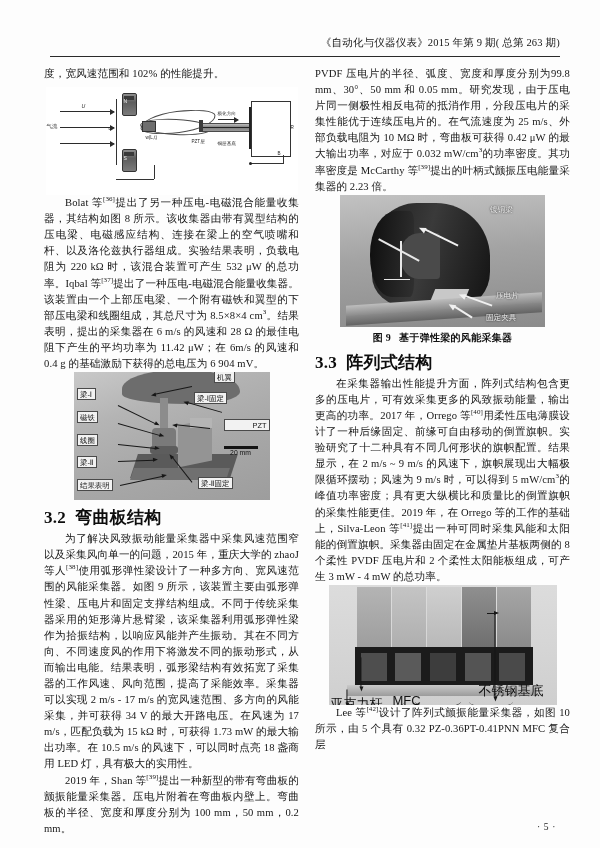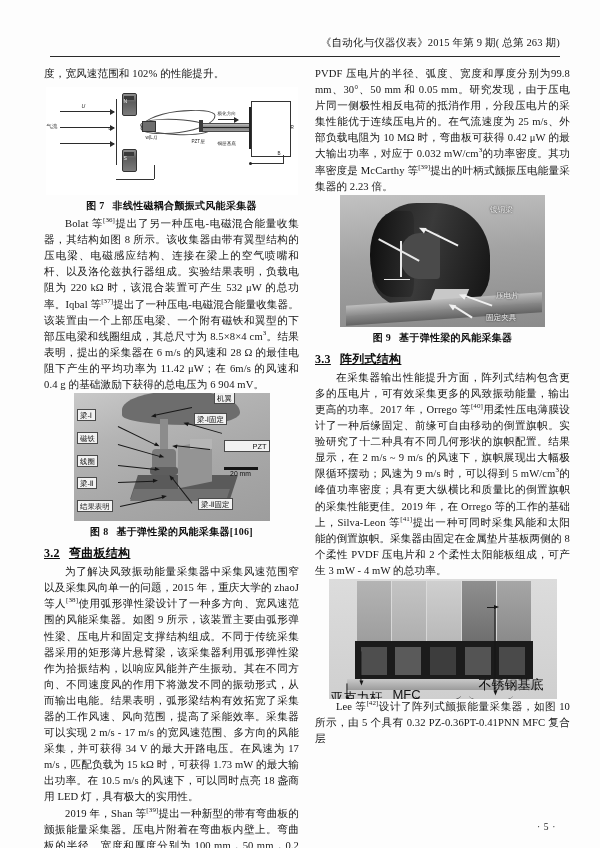--- a/index.html
+++ b/index.html
@@ -64,26 +64,25 @@
     font-size: 10.6px;
     line-height: 16.1px;
     text-align: justify;
     text-justify: inter-ideograph;
     color: #141414;
     letter-spacing: 0.1px;
   }
   p.indent { text-indent: 21px; }
 
   .sec-head {
-    font-size: 12px;
+    font-size: 17px;
     font-weight: bold;
     margin: 6px 0 2px 0;
     letter-spacing: 0.3px;
     color: #0d0d0d;
-    text-decoration: underline;
   }
   .sec-head .num { margin-right: 9px; }
 
   .fig-caption {
     font-size: 10px;
     font-weight: bold;
     text-align: center;
     margin: 4px 0 3px 0;
     letter-spacing: 0.3px;
     color: #111;
@@ -270,23 +269,20 @@
       <div class="f7 f7-label" style="left:245px; top:38px;">R</div>
       <div class="f7 f7-hline" style="left:205px; top:76px; width:32px;"></div>
       <div class="f7 f7-vline" style="left:237px; top:68px; height:9px;"></div>
       <div class="f7 f7-label" style="left:232px; top:64px;">B</div>
       <div class="f7" style="left:203px; top:74.5px; width:3px; height:3px; border-radius:50%; background:#222;"></div>
       <div class="f7 f7-label" style="left:78px; top:11px; color:#f0f0f0; font-size:5px;">N</div>
       <div class="f7 f7-label" style="left:78px; top:68px; color:#f0f0f0; font-size:5px;">S</div>
       <div class="f7 f7-hline" style="left:70px; top:92px; width:38px;"></div>
       <div class="f7 f7-vline" style="left:108px; top:78px; height:14px;"></div>
     </div>
-    <div class="fig-caption">
-      <span class="cnum">图 7</span><span>非线性磁耦合颤振式风能采集器</span>
-    </div>
 
     <p class="body indent">Bolat 等<sup>[36]</sup>提出了另一种压电-电磁混合能量收集器，其结构如图 8 所示。该收集器由带有翼型结构的压电梁、电磁感应结构、连接在梁上的空气喷嘴和杆、以及洛伦兹执行器组成。实验结果表明，负载电阻为 220 kΩ 时，该混合装置可产生 532 μW 的总功率。Iqbal 等<sup>[37]</sup>提出了一种压电-电磁混合能量收集器。该装置由一个上部压电梁、一个附有磁铁和翼型的下部压电梁和线圈组成，其总尺寸为 8.5×8×4 cm<sup>3</sup>。结果表明，提出的采集器在 6 m/s 的风速和 28 Ω 的最佳电阻下产生的平均功率为 11.42 μW；在 6m/s 的风速和 0.4 g 的基础激励下获得的总电压为 6 904 mV。</p>
 
     <div class="figure-box photo fig8">
 
       <div class="f8p" style="left:48px; top:-2px; width:118px; height:34px; background:#6d6d6d; border-radius:52% 46% 44% 58%/60% 70% 38% 32%;"></div>
       <div class="f8p" style="left:86px; top:26px; width:8px; height:34px; background:#8c8c8c;"></div>
       <div class="f8p" style="left:78px; top:56px; width:24px; height:22px; background:#7a7a7a; border-radius:4px;"></div>
       <div class="f8p" style="left:76px; top:74px; width:28px; height:8px; background:#5d5d5d; border-radius:3px;"></div>
       <div class="f8p" style="left:60px; top:82px; width:100px; height:24px; background:#5a5a5a; transform:skewX(-18deg);"></div>
@@ -312,23 +308,20 @@
       <div class="ph-label" style="left:140px; top:-1px;">机翼</div>
       <div class="ph-label" style="left:120px; top:20px;">梁-Ⅰ固定</div>
       <div class="ph-label" style="left:150px; top:47px;padding-left:28px;">PZT</div>
       <div class="ph-label" style="left:124px; top:105px;">梁-Ⅱ固定</div>
 
       <div class="scalebar" style="left:150px; top:74px; width:34px;">
         <div class="bar"></div>
         <div class="txt">20 mm</div>
       </div>
     </div>
-    <div class="fig-caption">
-      <span class="cnum">图 8</span><span>基于弹性梁的风能采集器[106]</span>
-    </div>
 
     <div class="sec-head">
       <span class="num">3.2</span><span>弯曲板结构</span>
     </div>
     <p class="body indent">为了解决风致振动能量采集器中采集风速范围窄以及采集风向单一的问题，2015 年，重庆大学的 zhaoJ 等人<sup>[38]</sup>使用弧形弹性梁设计了一种多方向、宽风速范围的风能采集器。如图 9 所示，该装置主要由弧形弹性梁、压电片和固定支撑结构组成。不同于传统采集器采用的矩形薄片悬臂梁，该采集器利用弧形弹性梁作为拾振结构，以响应风能并产生振动。其在不同方向、不同速度风的作用下将激发不同的振动形式，从而输出电能。结果表明，弧形梁结构有效拓宽了采集器的工作风速、风向范围，提高了采能效率。采集器可以实现 2 m/s - 17 m/s 的宽风速范围、多方向的风能采集，并可获得 34 V 的最大开路电压。在风速为 17 m/s，匹配负载为 15 kΩ 时，可获得 1.73 mW 的最大输出功率。在 10.5 m/s 的风速下，可以同时点亮 18 盏商用 LED 灯，具有极大的实用性。</p>
     <p class="body indent">2019 年，Shan 等<sup>[39]</sup>提出一种新型的带有弯曲板的颤振能量采集器。压电片附着在弯曲板内壁上。弯曲板的半径、宽度和厚度分别为 100 mm，50 mm，0.2 mm。</p>
   </div>
 
   <div class="col col-right">
 

